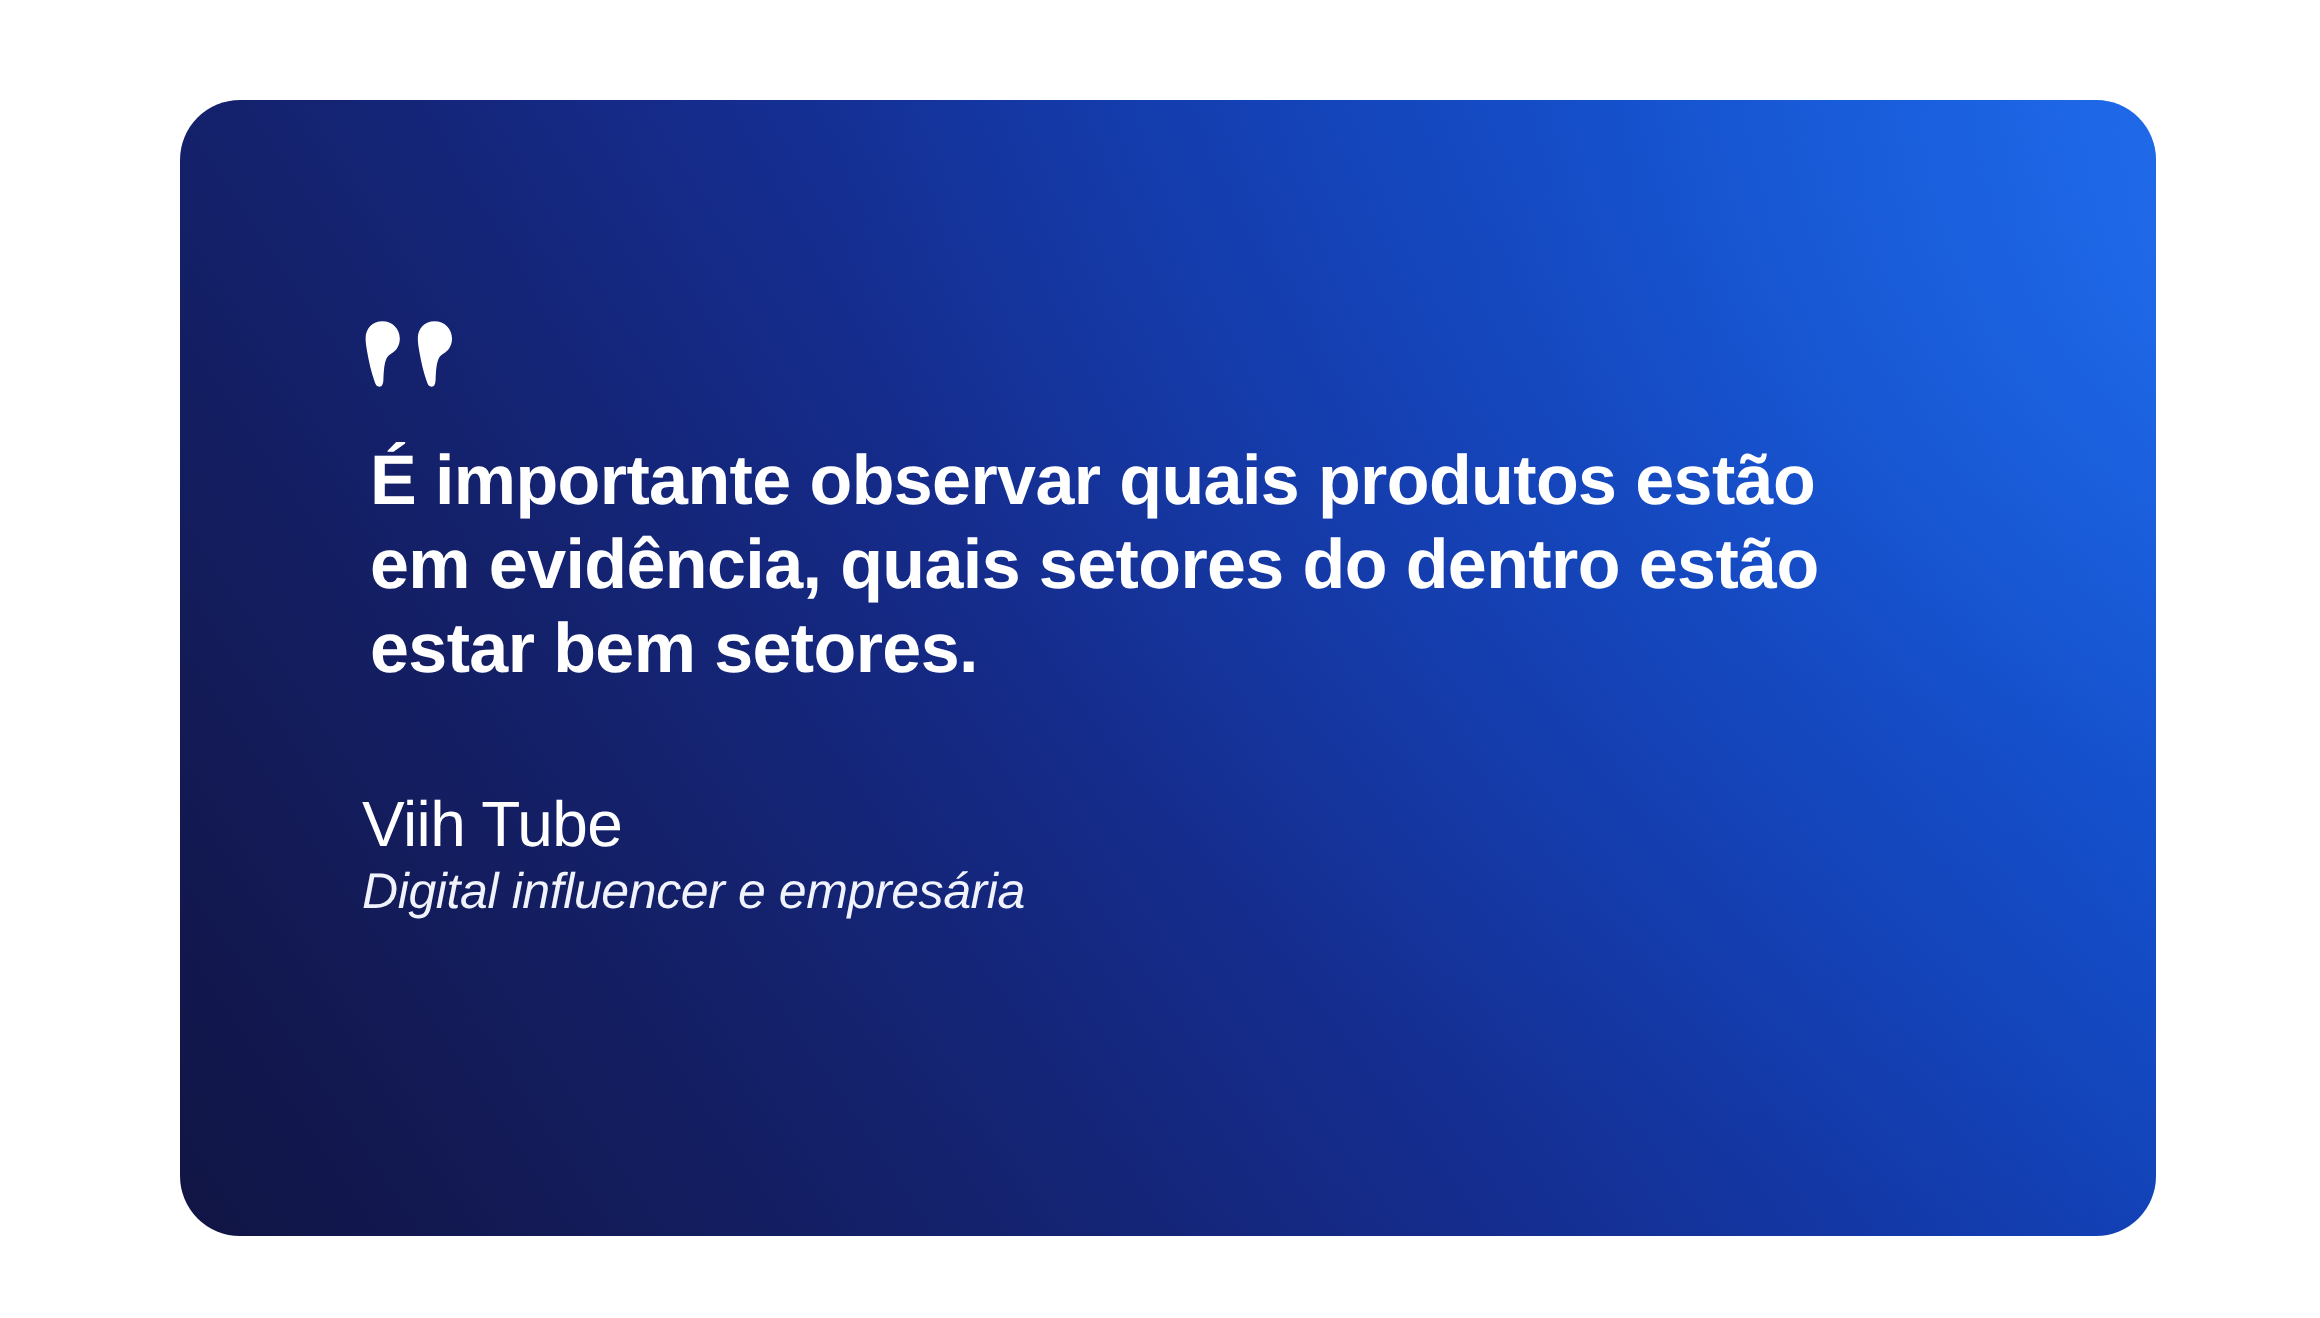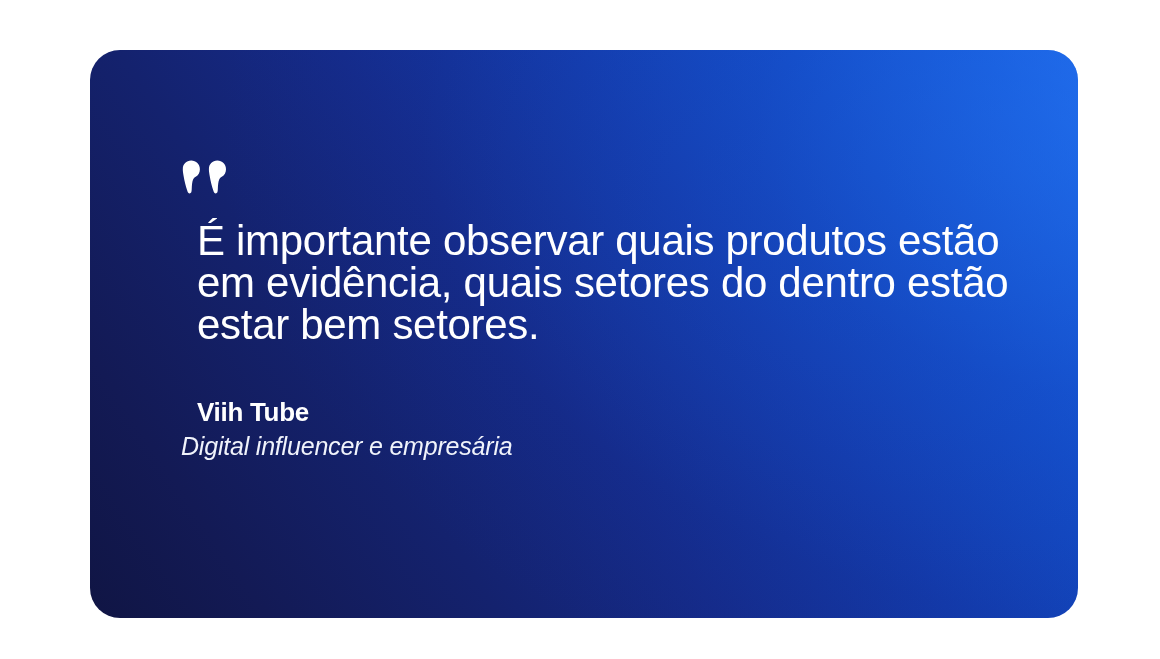--- a/index.html
+++ b/index.html
@@ -76,45 +76,44 @@
     margin-bottom: 26px;
   }
   .quote-mark svg {
     display: block;
     width: 48px;
     height: 34px;
   }
 
   
   .quote-text {
-    margin: 16px;
+    margin: 4px;
     color: #ffffff;
-    font-size: 42px;
-    font-weight: 400;
+    font-size: 35px;
+    font-weight: 700;
     line-height: 42px;
     letter-spacing: -0.3px;
     max-width: 800px;
   }
   .quote-line {
     display: block;
     white-space: nowrap;
   }
 
   
   .attribution {
     margin-top: 50px;
   }
   .attrib-name {
     display: block;
     color: #ffffff;
-    font-size: 26px;
-    font-weight: 700;
+    font-size: 32px;
+    font-weight: 400;
     line-height: 33px;
     letter-spacing: -0.3px;
-    margin-left: 16px;
   }
   .attrib-role {
     display: block;
     color: #f0f3fb;
     font-size: 25px;
     font-weight: 400;
     line-height: 34px;
     letter-spacing: -0.2px;
     font-style: italic;
   }

